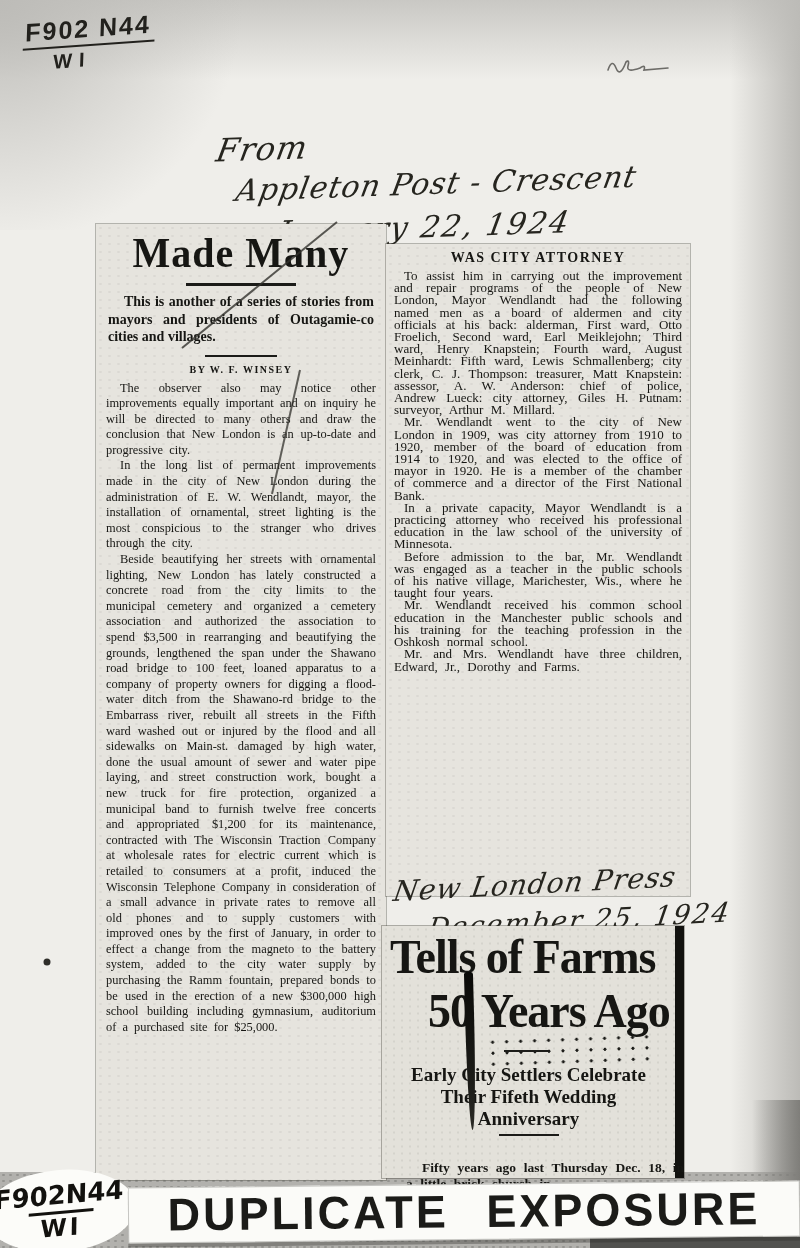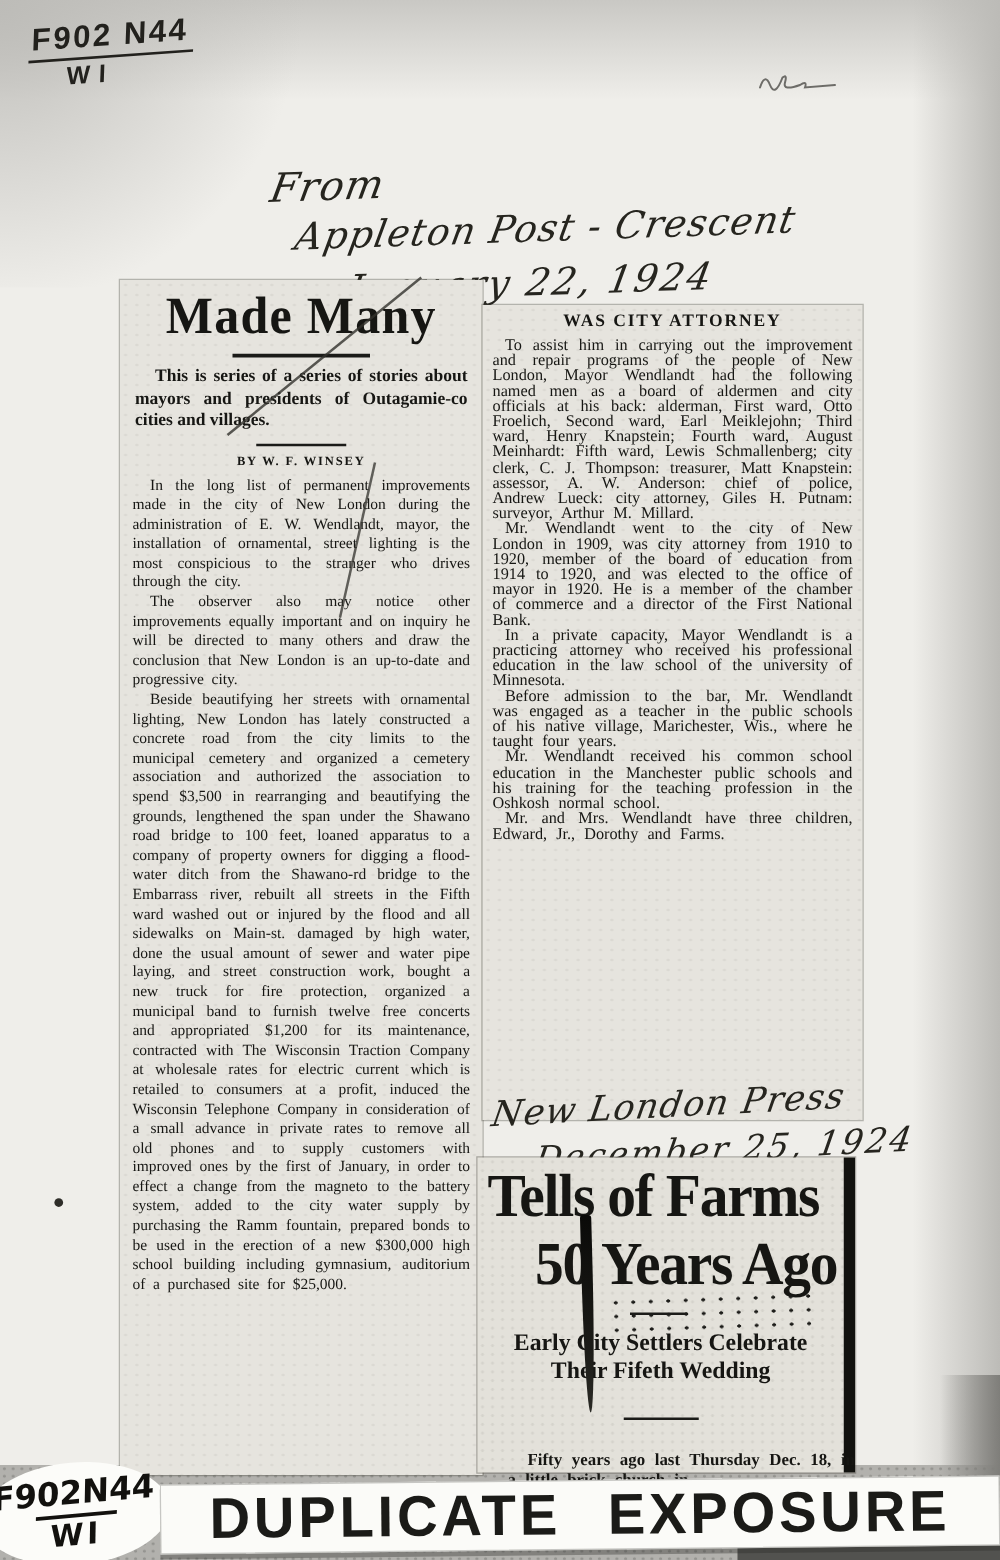--- a/index.html
+++ b/index.html
@@ -129,26 +129,26 @@
 
   <div id="note1" class="hand">
     <div class="l1 script">From</div>
     <div class="l2 script">Appleton Post - Crescent</div>
     <div class="l3 script">January 22, 1924</div>
   </div>
 
   <div class="clip" id="clip-left">
     <h1 class="headline-1">Made Many</h1>
     <div class="rule"></div>
-    <p class="deck">This is series of a series of stories about mayors and presidents of Outagamie-co cities and villages.</p>
+    <p class="deck">This is another of a series of stories from mayors and presidents of Outagamie-co cities and villages.</p>
     <div class="rule thin"></div>
     <div class="byline">BY W. F. WINSEY</div>
     <div class="bodycol">
+      <p>The observer also may notice other improvements equally important and on inquiry he will be directed to many others and draw the conclusion that New London is an up-to-date and progressive city.</p>
       <p>In the long list of permanent improvements made in the city of New London during the administration of E. W. Wendlandt, mayor, the installation of ornamental, street lighting is the most conspicious to the stranger who drives through the city.</p>
-      <p>The observer also may notice other improvements equally important and on inquiry he will be directed to many others and draw the conclusion that New London is an up-to-date and progressive city.</p>
       <p>Beside beautifying her streets with ornamental lighting, New London has lately constructed a concrete road from the city limits to the municipal cemetery and organized a cemetery association and authorized the association to spend $3,500 in rearranging and beautifying the grounds, lengthened the span under the Shawano road bridge to 100 feet, loaned apparatus to a company of property owners for digging a flood-water ditch from the Shawano-rd bridge to the Embarrass river, rebuilt all streets in the Fifth ward washed out or injured by the flood and all sidewalks on Main-st. damaged by high water, done the usual amount of sewer and water pipe laying, and street construction work, bought a new truck for fire protection, organized a municipal band to furnish twelve free concerts and appropriated $1,200 for its maintenance, contracted with The Wisconsin Traction Company at wholesale rates for electric current which is retailed to consumers at a profit, induced the Wisconsin Telephone Company in consideration of a small advance in private rates to remove all old phones and to supply customers with improved ones by the first of January, in order to effect a change from the magneto to the battery system, added to the city water supply by purchasing the Ramm fountain, prepared bonds to be used in the erection of a new $300,000 high school building including gymnasium, auditorium of a purchased site for $25,000.</p>
     </div>
   </div>
 
   <div class="clip" id="clip-right">
     <div class="subhead-small">WAS CITY ATTORNEY</div>
     <div class="bodycol">
       <p>To assist him in carrying out the improvement and repair programs of the people of New London, Mayor Wendlandt had the following named men as a board of aldermen and city officials at his back: alderman, First ward, Otto Froelich, Second ward, Earl Meiklejohn; Third ward, Henry Knapstein; Fourth ward, August Meinhardt: Fifth ward, Lewis Schmallenberg; city clerk, C. J. Thompson: treasurer, Matt Knapstein: assessor, A. W. Anderson: chief of police, Andrew Lueck: city attorney, Giles H. Putnam: surveyor, Arthur M. Millard.</p>
       <p>Mr. Wendlandt went to the city of New London in 1909, was city attorney from 1910 to 1920, member of the board of education from 1914 to 1920, and was elected to the office of mayor in 1920. He is a member of the chamber of commerce and a director of the First National Bank.</p>
       <p>In a private capacity, Mayor Wendlandt is a practicing attorney who received his professional education in the law school of the university of Minnesota.</p>
@@ -164,20 +164,21 @@
   </div>
 
   <div class="clip" id="clip-farms">
     <div class="hl1">Tells of Farms</div>
     <div class="hl2">50 Years Ago</div>
     <div id="farms-dots"></div>
     <div id="farms-dash"></div>
     <div class="subhead">
       <div>Early City Settlers Celebrate</div>
       <div>Their Fifeth Wedding</div>
+      <div>Anniversary</div>
     </div>
     <div class="rule2"></div>
     <p class="body">Fifty years ago last Thursday Dec. 18, in a little brick church in</p>
   </div>
   <div id="ink-streak"></div>
 
   <svg id="scratches" width="800" height="1248" viewBox="0 0 800 1248">
     <line x1="337" y1="222" x2="182" y2="348" stroke="#33322d" stroke-width="2" opacity="0.8"></line>
     <line x1="300" y1="370" x2="272" y2="494" stroke="#33322d" stroke-width="2" opacity="0.75"></line>
     <circle cx="47" cy="962" r="3.5" fill="#2e2d29"></circle>

